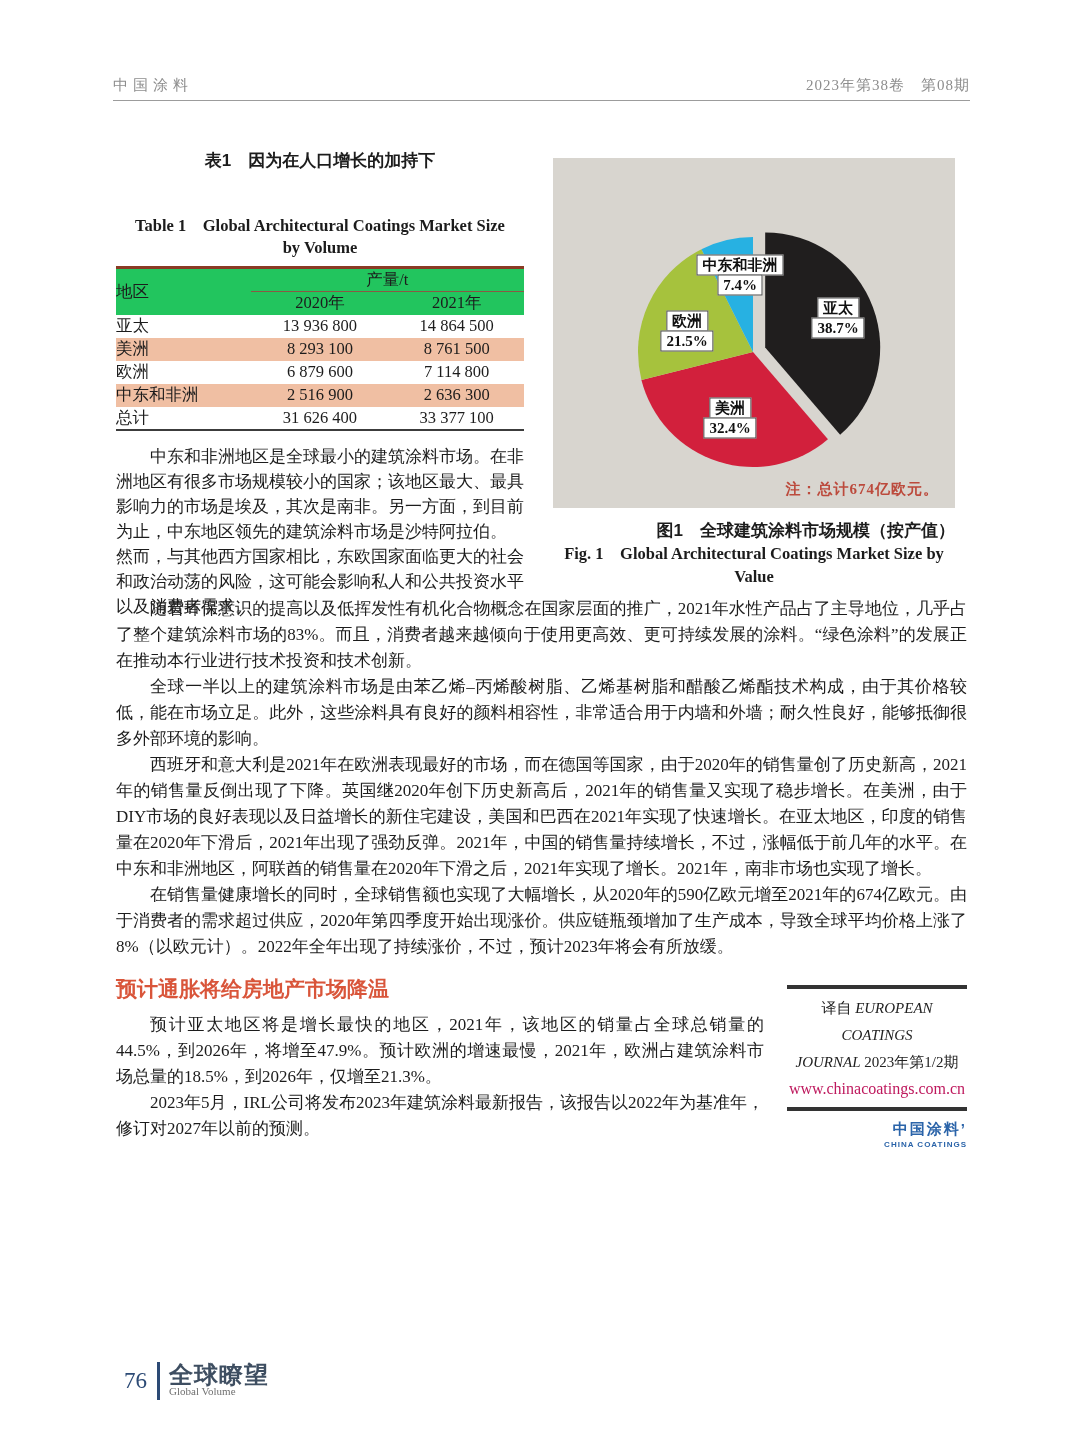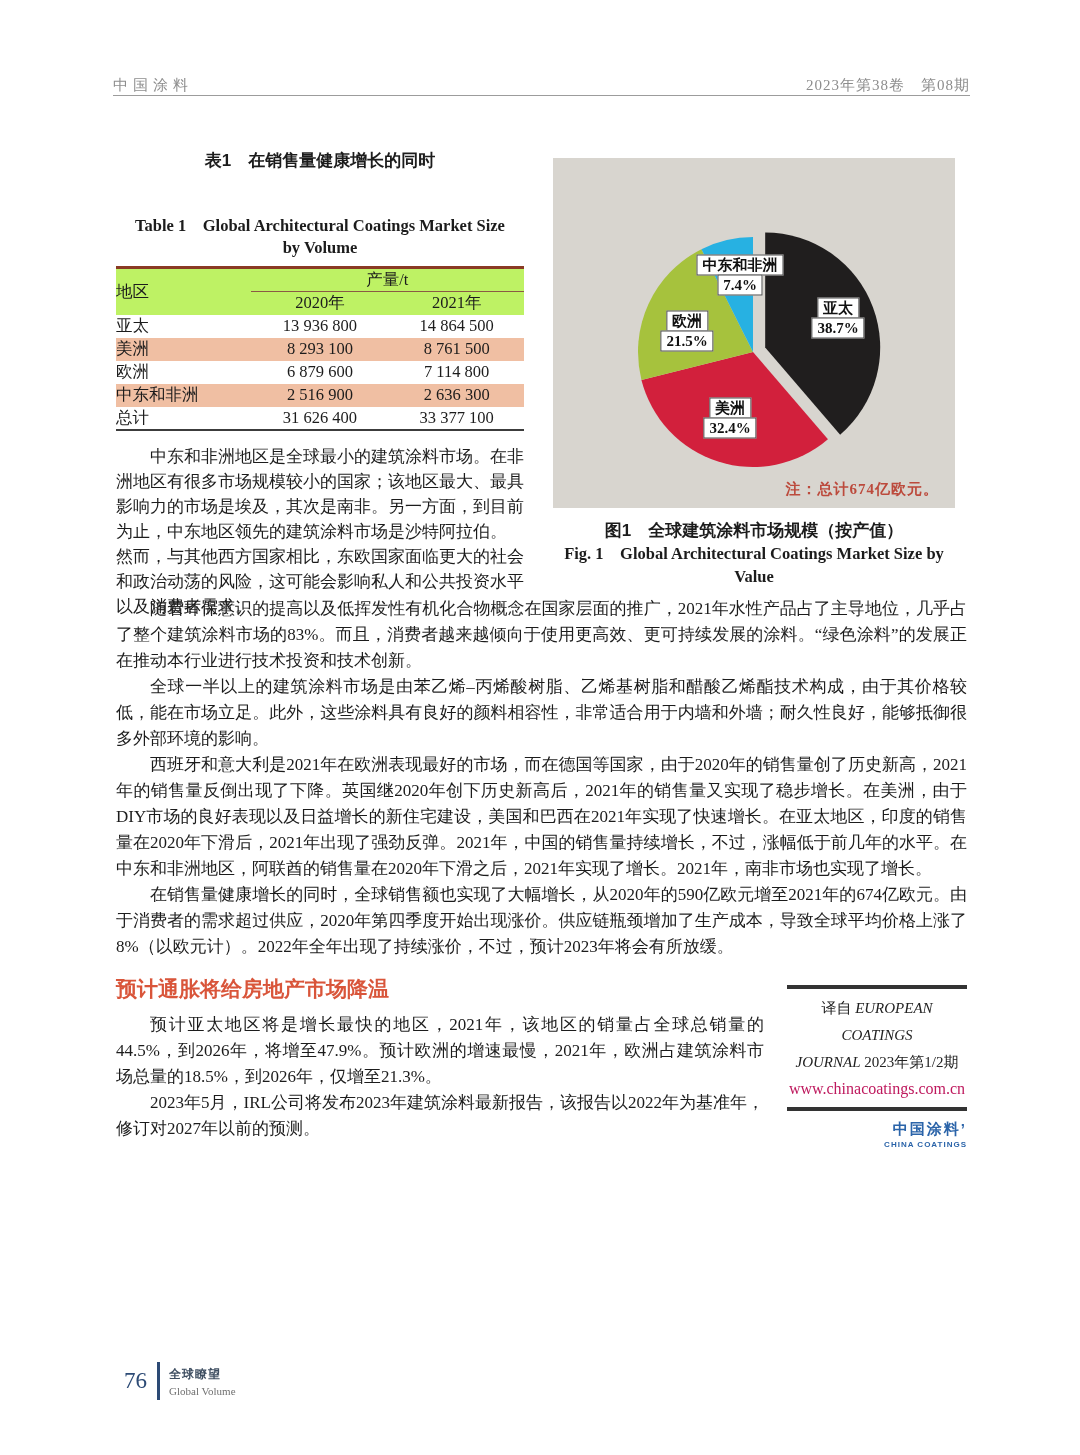--- a/index.html
+++ b/index.html
@@ -7,21 +7,21 @@
   .page {
     position:relative; width:1080px; height:1455px; margin:0 auto;
     background:#ffffff; overflow:hidden;
     font-family:"Liberation Serif","DejaVu Serif",serif; color:#1c1c1c;
   }
 
   
   .running-header {
     position:absolute; left:113px; right:110px; top:76px;
     display:flex; justify-content:space-between; align-items:flex-end;
-    border-bottom:1px solid #9c9c9c;
+    padding-bottom:5px; border-bottom:1px solid #9c9c9c;
     color:#8d8d8d; font-size:15px;
   }
   .running-header .jname { letter-spacing:5px; }
   .running-header .issue { letter-spacing:1px; }
 
   
   .col-left { position:absolute; left:116px; top:150px; width:408px; }
   .tbl-title-cn {
     text-align:center; font-family:"Liberation Sans","DejaVu Sans",sans-serif;
     font-weight:bold; font-size:17px; line-height:22px;
@@ -30,21 +30,21 @@
     text-align:center; font-weight:bold; font-size:16.5px; line-height:22px;
     padding:0 14px;
     margin-top:43px;
   }
   table.market {
     width:100%; border-collapse:collapse; margin-top:7px;
     border-top:3px solid #8a3a24; border-bottom:2px solid #3c3c3c;
     font-size:16.5px;
   }
   table.market th, table.market td { font-weight:normal; height:23px; padding:0; }
-  table.market thead { background:#bef264; }
+  table.market thead { background:#22c55e; }
   th.hd-span { border-bottom:1px solid #8a5a44; }
   td.region, th.region-h { text-align:left; padding-left:22px; }
   td.num, th.year-h { text-align:center; }
   tr.stripe { background:#f0bfa3; }
 
   .col-left .para { margin-top:13px; font-size:17px; line-height:25px; text-align:justify; }
   .col-left .para + .para { margin-top:0; }
   .indent { text-indent:2em; }
 
   
@@ -58,21 +58,21 @@
   }
   .pie-label span {
     background:#ffffff; border:1px solid #4a4a4a; padding:1px 5px; white-space:nowrap;
   }
   .pie-label span + span { margin-top:-1px; }
   .chart-note {
     position:absolute; right:16px; bottom:9px;
     color:#bc4a3c; font-size:15px; font-weight:bold; letter-spacing:1px;
   }
   .fig-caption-cn {
-    margin-top:11px; text-align:center; font-weight:bold; font-size:17px; line-height:23px;
+    margin-top:11px; text-align:right; font-weight:bold; font-size:17px; line-height:23px;
     font-family:"Liberation Sans","DejaVu Sans",sans-serif;
   }
   .fig-caption-en { text-align:center; font-weight:bold; font-size:16.5px; line-height:23px; }
 
   
   .article { position:absolute; left:116px; top:596px; width:851px; }
   .sec-heading {
     color:#d9553a; font-family:"Liberation Sans","DejaVu Sans",sans-serif;
     font-weight:bold; font-size:21px; line-height:28px; margin-bottom:9px;
   }
@@ -90,36 +90,36 @@
   .website { text-align:center; color:#be185d; font-size:16px; padding-bottom:9px; }
   .logo-block { text-align:right; padding-top:9px; color:#2b64a9;
     font-family:"Liberation Sans","DejaVu Sans",sans-serif; }
   .logo-cn { font-weight:bold; font-size:15px; letter-spacing:2px; }
   .logo-en { display:block; font-size:8px; letter-spacing:1px; font-weight:bold; margin-top:1px; }
 
   
   .footer { position:absolute; left:124px; top:1362px; display:flex; align-items:center; }
   .page-num { color:#2c4a75; font-size:23px; margin-right:10px; }
   .footer-rule { width:3px; height:38px; background:#2c4a75; margin-right:9px; }
-  .sec-name-cn { color:#3e4e61; font-weight:bold; font-size:12px; line-height:21px;
+  .sec-name-cn { color:#3e4e61; font-weight:bold; font-size:24px; line-height:21px;
     font-family:"Liberation Sans","DejaVu Sans",sans-serif; letter-spacing:1px; }
   .sec-name-en { color:#6f6f6f; font-size:11px; line-height:13px; }
 </style>
 </head>
 <body>
 
 <div class="page">
 
   <div class="running-header">
     <span class="jname">中国涂料</span>
     <span class="issue">2023年第38卷　第08期</span>
   </div>
 
   <div class="col-left">
-    <div class="tbl-title-cn">表1　在销售量健康增长的同时</div>
+    <div class="tbl-title-cn">表1　因为在人口增长的加持下</div>
     <div class="tbl-title-en">Table 1　Global Architectural Coatings Market Size by Volume</div>
 
     <table class="market">
       <thead>
         <tr>
           <th class="region-h" rowspan="2" style="width:33%;">地区</th>
           <th class="hd-span" colspan="2">产量/t</th>
         </tr>
         <tr>
           <th class="year-h" style="width:34%;">2020年</th>

